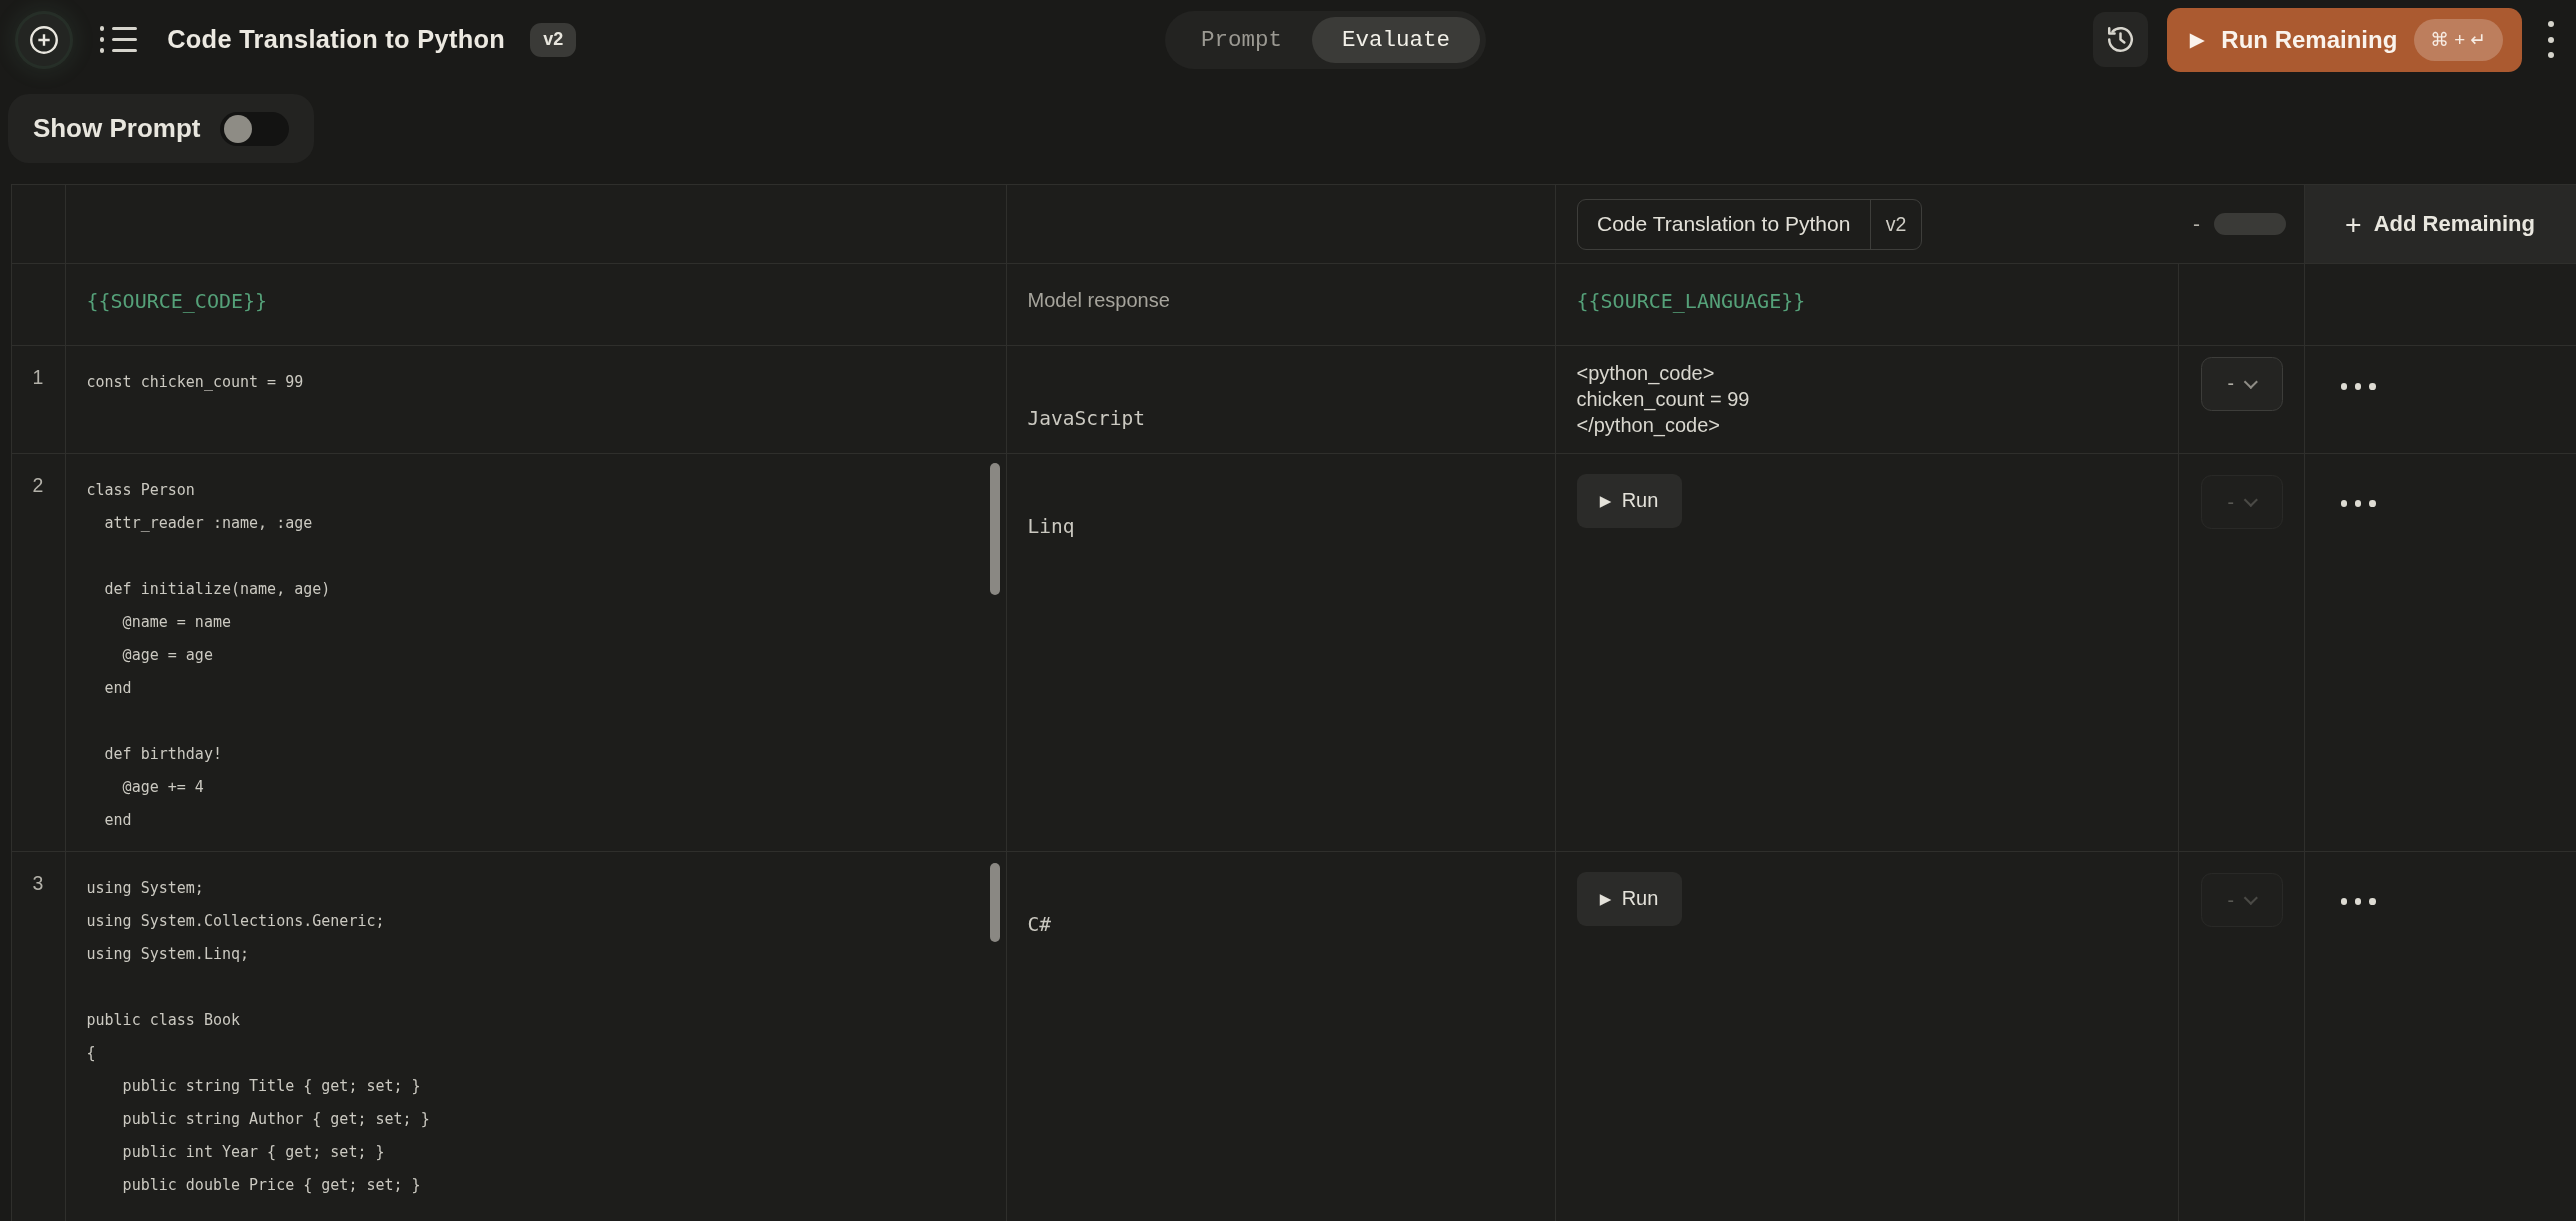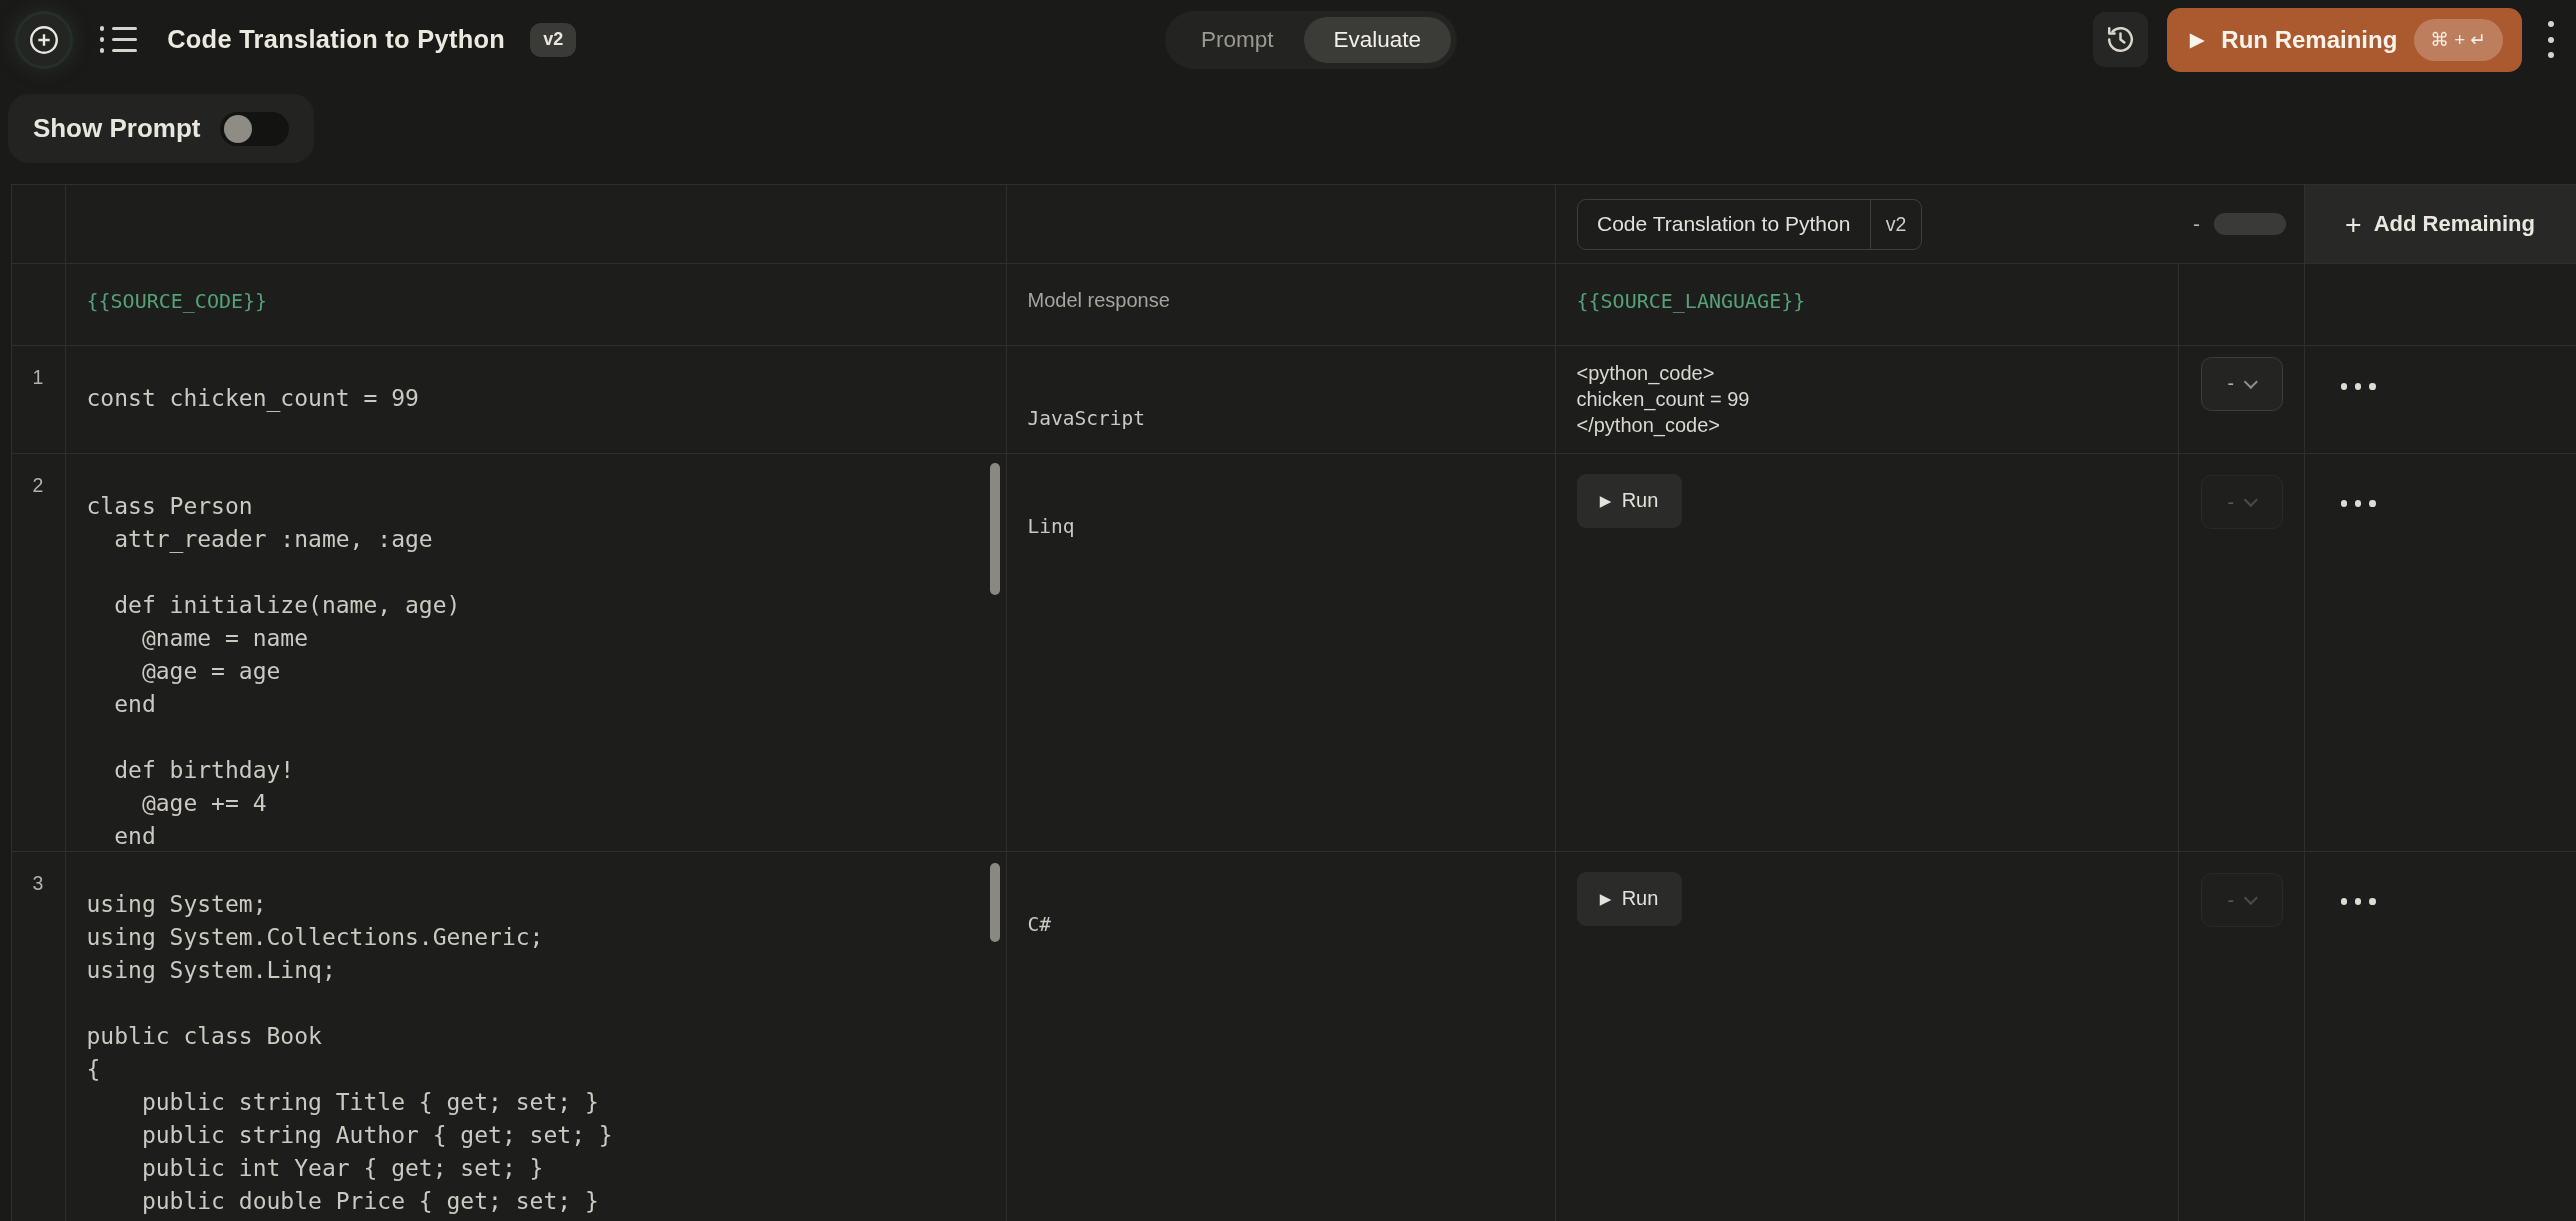--- a/index.html
+++ b/index.html
@@ -26,21 +26,21 @@
   .plus-btn{width:52px;height:52px;border-radius:50%;background:#232522;border:none;display:flex;align-items:center;justify-content:center;cursor:pointer;
             box-shadow:0 0 0 3px rgba(110,160,125,.10),0 0 19.5px 7.5px rgba(110,160,125,.10);}
   .list-btn{background:none;border:none;display:flex;flex-direction:column;gap:6.7px;cursor:pointer;padding:4.5px;}
   .list-row{display:flex;align-items:center;gap:7.5px;}
   .list-dot{width:4.5px;height:4.5px;border-radius:50%;background:#d6d4cc;}
   .list-line{width:25.4px;height:3px;border-radius:1.5px;background:#d6d4cc;}
   .page-title{font-size:25.4px;font-weight:700;letter-spacing:0.3px;color:var(--txt);}
   .ver-badge{height:34px;padding:0 12.7px;border-radius:11.2px;background:#3a3a37;display:flex;align-items:center;font-size:18px;font-weight:700;color:#e8e6de;}
 
   .tabs{position:absolute;left:1165px;top:10.5px;height:58px;border-radius:29px;background:var(--panel);display:flex;align-items:center;padding:6px;}
-  .tab{border:none;background:none;height:46px;padding:0 30px;border-radius:23px;font-size:22.5px;color:#9b9992;cursor:pointer;font-family:Liberation Sans, sans-serif;}
+  .tab{border:none;background:none;height:46px;padding:0 30px;border-radius:23px;font-size:22.5px;color:#9b9992;cursor:pointer;font-family:Liberation Mono, monospace;}
   .tab.active{background:#3b3b38;color:#f2f0e8;}
 
   .hb-right{position:absolute;right:16.5px;top:0;height:79px;display:flex;align-items:center;gap:19.5px;}
   .history-btn{width:55px;height:55px;border-radius:12px;background:#262624;border:none;display:flex;align-items:center;justify-content:center;cursor:pointer;}
   .run-btn{height:64px;border-radius:13.5px;background:var(--rust);border:none;display:flex;align-items:center;gap:16.5px;padding:0 19.5px 0 22.5px;cursor:pointer;color:#faf3ec;}
   .run-btn .play{font-size:19.5px;line-height:1;}
   .run-btn .lbl{font-size:24px;font-weight:700;font-family:inherit;}
   .kbd{height:42px;padding:0 16.5px;border-radius:21px;background:rgba(255,255,255,.22);display:flex;align-items:center;font-size:18.7px;color:#f7ece3;}
   .kebab{background:none;border:none;display:flex;flex-direction:column;gap:9.7px;cursor:pointer;padding:6px;}
   .kebab i{width:6px;height:6px;border-radius:50%;background:#d5d3cb;}
@@ -52,21 +52,21 @@
   .toggle .knob{position:absolute;left:3.7px;top:3px;width:28.4px;height:28.4px;border-radius:50%;background:#8e8c85;}
 
   
   .etable{position:absolute;left:10.5px;top:184px;width:2566px;height:1037px;background:var(--table-bg);
           display:grid;grid-template-columns:54px 941px 549px 623px 126px 272px;grid-template-rows:79px 82px 108px 398px 371px;
           border-top:1.5px solid var(--line);border-left:1.5px solid var(--line);}
   .cell{border-right:1.5px solid var(--line);border-bottom:1.5px solid var(--line);position:relative;overflow:hidden;}
   .merged{grid-column:span 2;display:flex;align-items:center;}
   .cell-num{padding-top:19.5px;text-align:center;font-size:19.5px;color:#b3b1a9;}
   .cell-code{padding:19.5px 21px;}
-  .code-text{font-size:23px;line-height:33px;color:var(--code);white-space:pre;margin-top:16px;}
+  .code-text{font-size:15px;line-height:33px;color:var(--code);white-space:pre;}
   .cell-lang{padding:19.5px 21px;}
   .lang-text{font-size:19.5px;line-height:33px;color:var(--code);margin-top:36px;}
   .varhead{padding:25.4px 21px;font-size:20px;color:var(--green);}
   .resphead{padding:25.4px 21px;font-size:20px;color:var(--txt-dim);}
   .cell-resp{padding:13.5px 21px;}
   .resp-text{font-size:20px;line-height:26px;color:#d9d7cf;white-space:pre;}
 
   .chip{margin-left:21px;height:51px;border:1.5px solid var(--chip-border);border-radius:9px;display:inline-flex;align-items:center;overflow:hidden;cursor:pointer;background:transparent;color:inherit;padding:0;font-family:inherit;}
   .chip .c-name{padding:0 19.5px;font-size:21px;color:#e2e0d8;}
   .chip .c-ver{padding:0 15px;font-size:19.5px;color:#cfcdc5;border-left:1.5px solid var(--chip-border);align-self:stretch;display:flex;align-items:center;}

